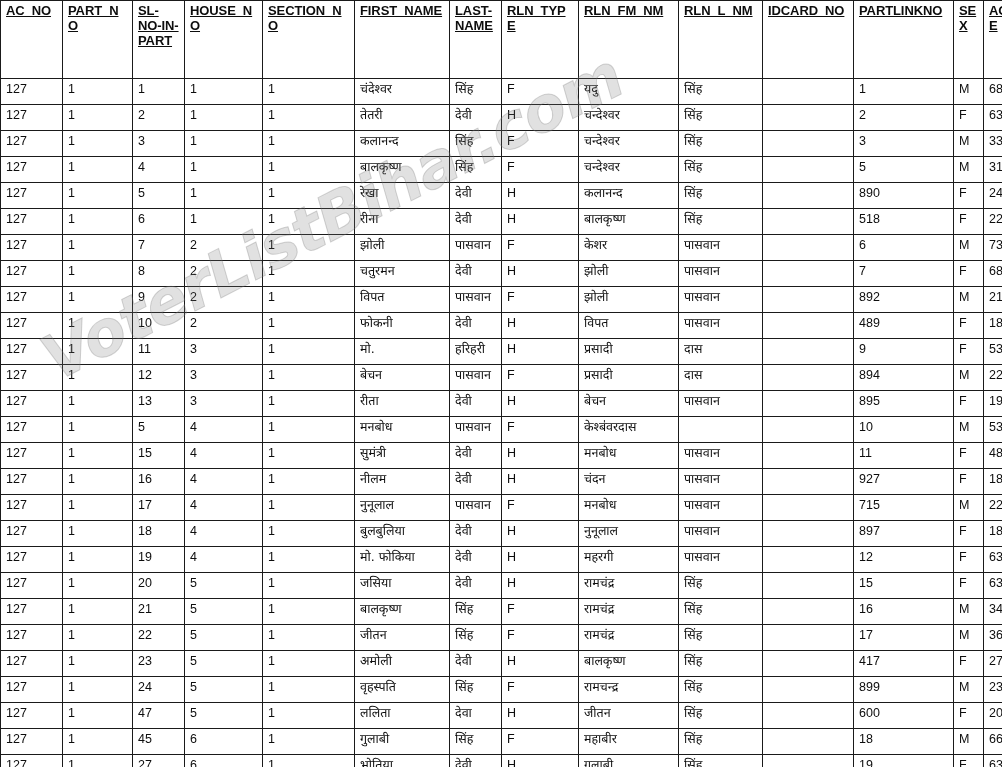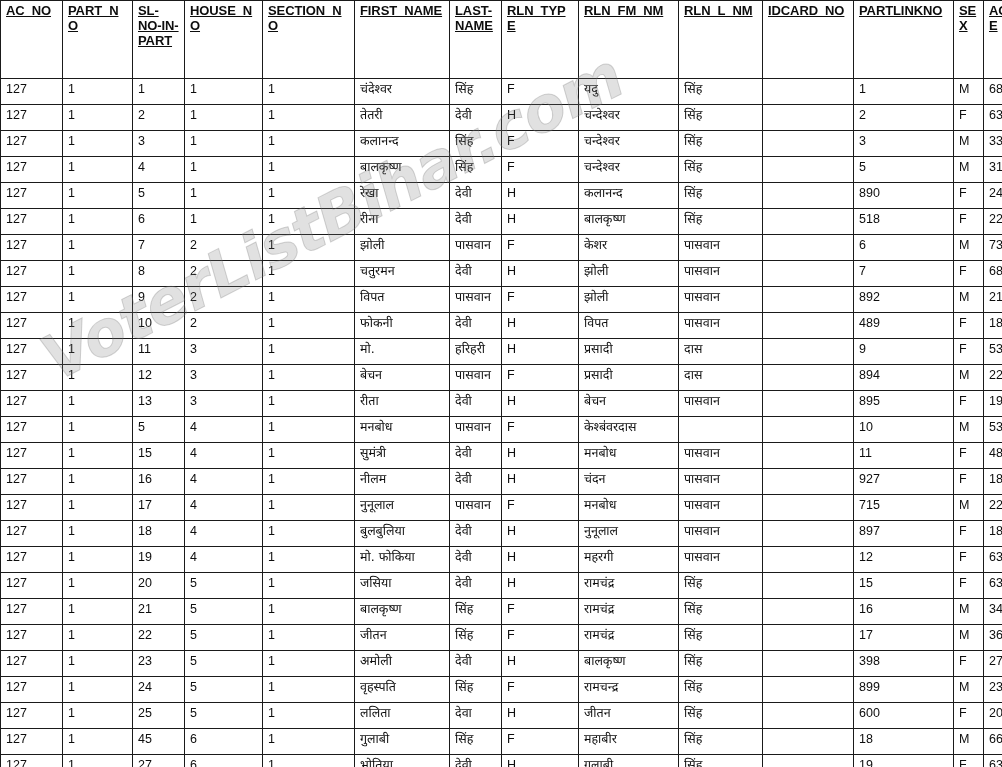--- a/index.html
+++ b/index.html
@@ -501,21 +501,21 @@
           <td>1</td>
           <td>23</td>
           <td>5</td>
           <td>1</td>
           <td class="deva">अमोली</td>
           <td class="deva">देवी</td>
           <td>H</td>
           <td class="deva">बालकृष्ण</td>
           <td class="deva">सिंह</td>
           <td></td>
-          <td>398</td>
+          <td>417</td>
           <td>F</td>
           <td>27</td>
         </tr>
         <tr>
           <td>127</td>
           <td>1</td>
           <td>24</td>
           <td>5</td>
           <td>1</td>
           <td class="deva">वृहस्पति</td>
@@ -524,21 +524,21 @@
           <td class="deva">रामचन्द्र</td>
           <td class="deva">सिंह</td>
           <td></td>
           <td>899</td>
           <td>M</td>
           <td>23</td>
         </tr>
         <tr>
           <td>127</td>
           <td>1</td>
-          <td>25</td>
+          <td>47</td>
           <td>5</td>
           <td>1</td>
           <td class="deva">ललिता</td>
           <td class="deva">देवा</td>
           <td>H</td>
           <td class="deva">जीतन</td>
           <td class="deva">सिंह</td>
           <td></td>
           <td>600</td>
           <td>F</td>

